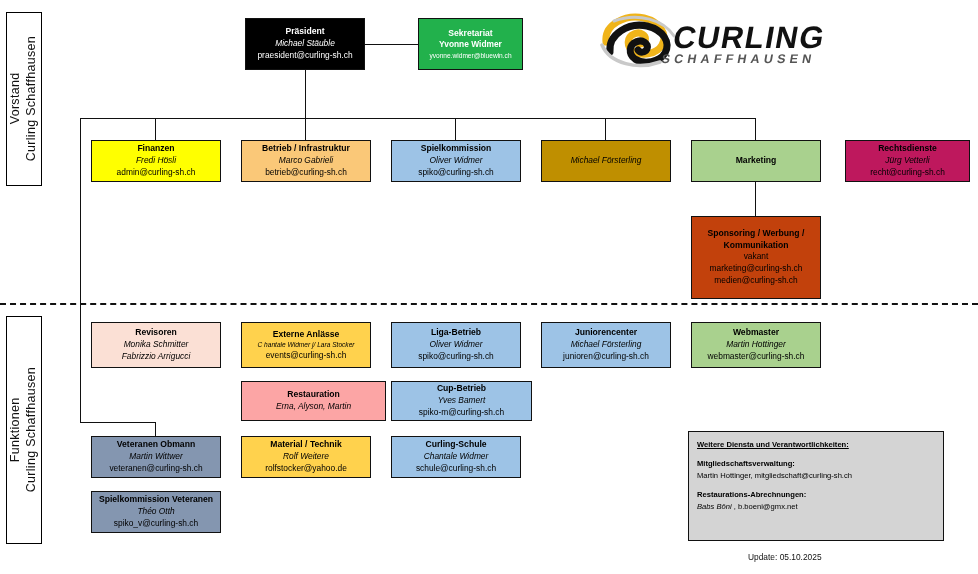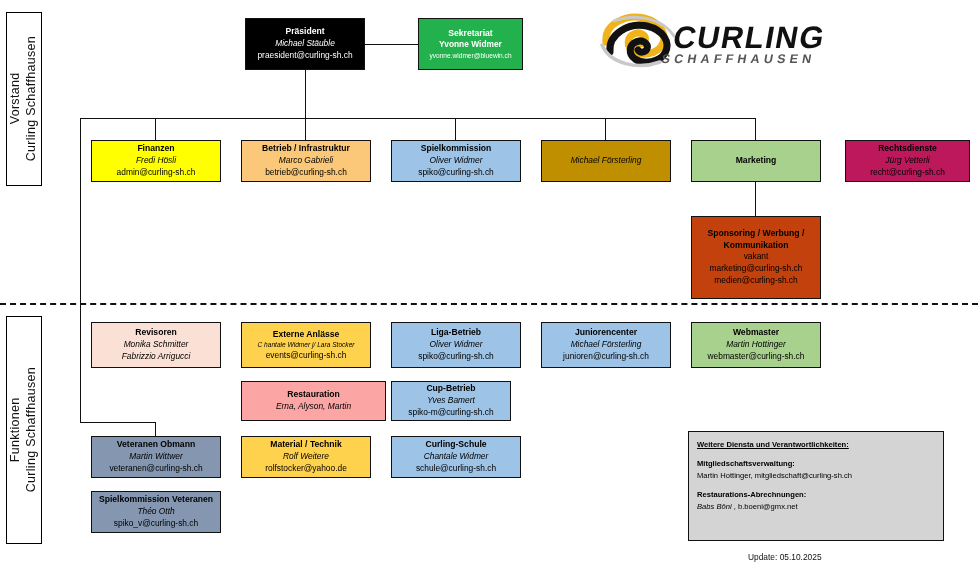--- a/index.html
+++ b/index.html
@@ -198,21 +198,21 @@
     <div class="t1">Webmaster</div>
     <div class="t2">Martin Hottinger</div>
     <div class="t3">webmaster@curling-sh.ch</div>
   </div>
 
   <div class="box" style="left:241px;top:381px;width:145px;height:40px;background:#fca5a5;align-items:center;">
     <div class="t1">Restauration</div>
     <div class="t2">Erna, Alyson, Martin</div>
   </div>
 
-  <div class="box" style="left:391px;top:381px;width:120px;height:40px;background:#9dc3e6;">
+  <div class="box" style="left:391px;top:381px;width:141px;height:40px;background:#9dc3e6;">
     <div class="t1">Cup-Betrieb</div>
     <div class="t2">Yves Bamert</div>
     <div class="t3">spiko-m@curling-sh.ch</div>
   </div>
 
   <div class="box" style="left:91px;top:436px;width:130px;height:42px;background:#8496b0;">
     <div class="t1">Veteranen Obmann</div>
     <div class="t2">Martin Wittwer</div>
     <div class="t3">veteranen@curling-sh.ch</div>
   </div>

